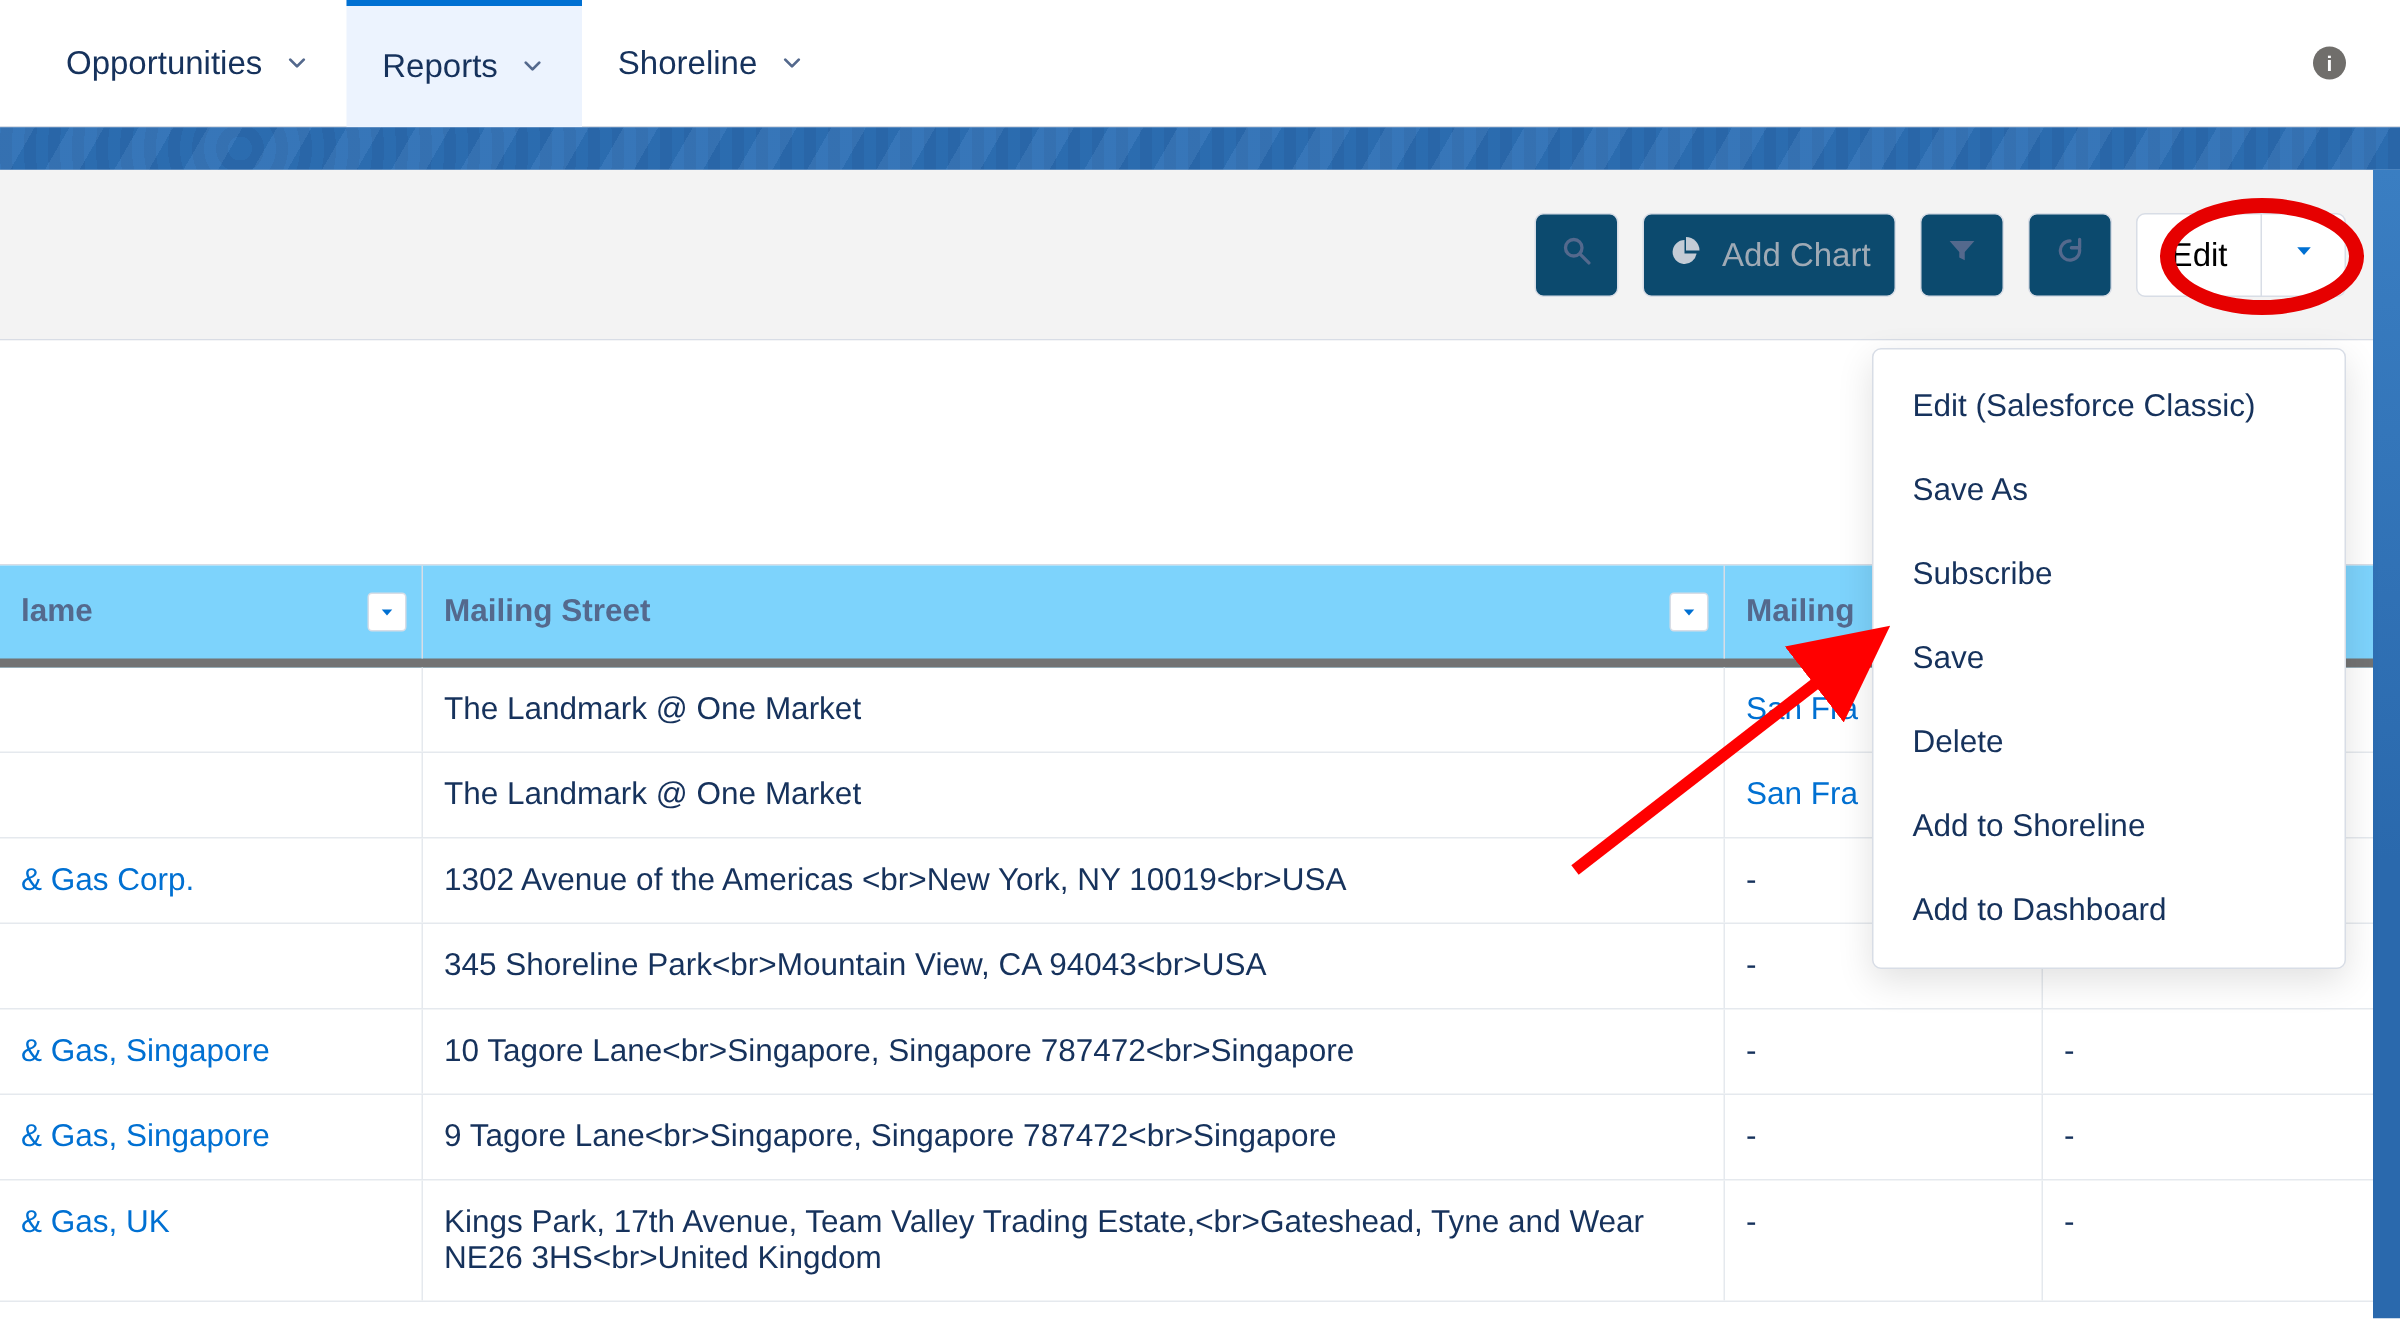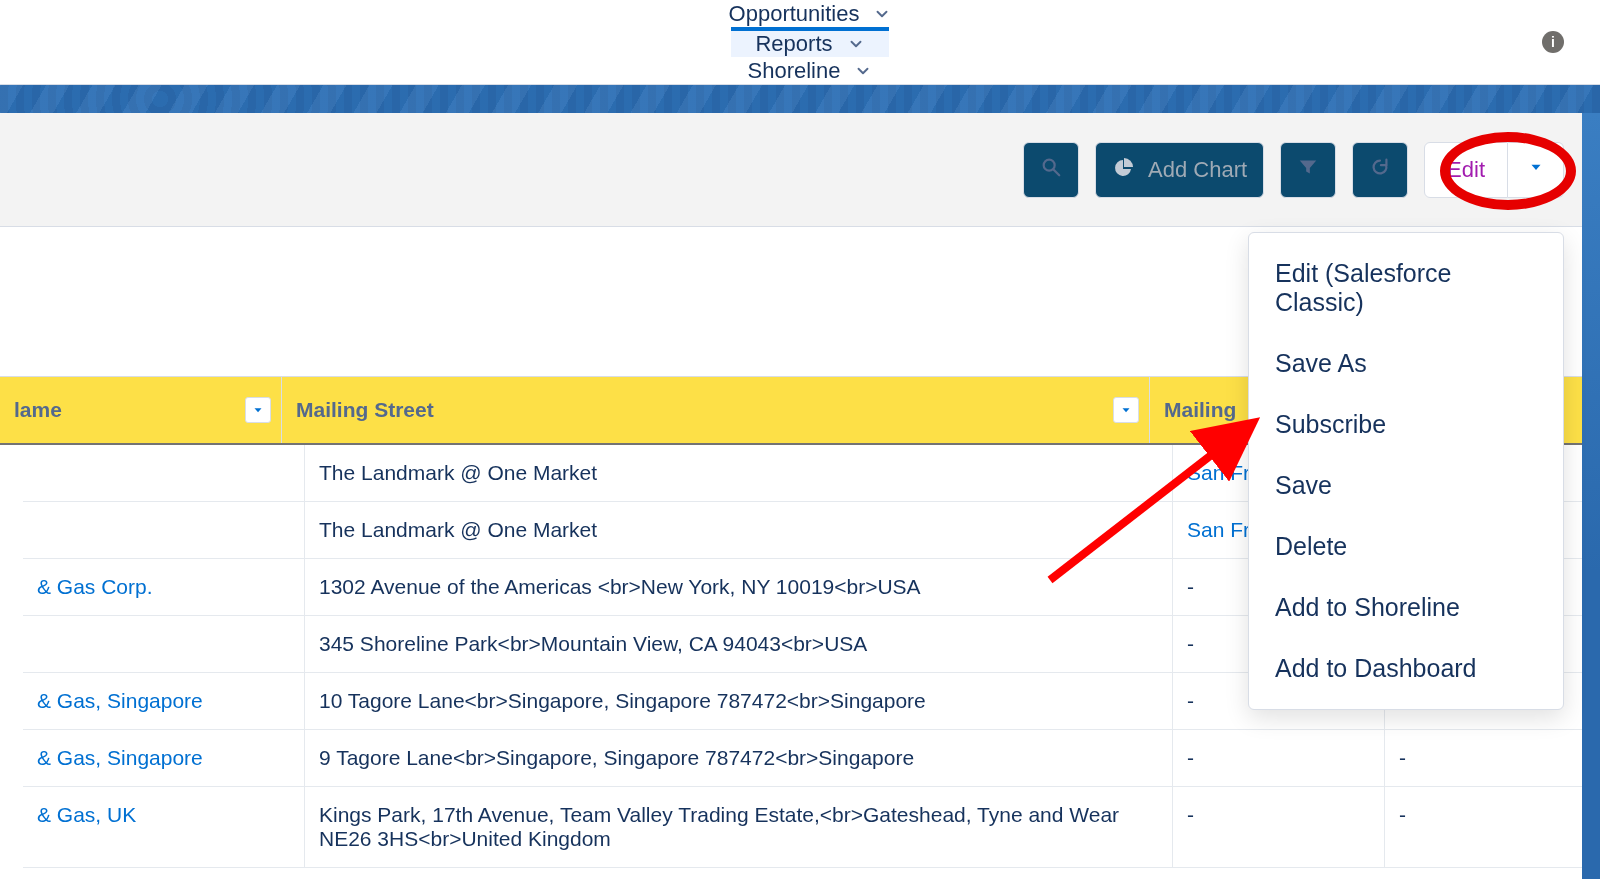--- a/index.html
+++ b/index.html
@@ -15,21 +15,20 @@
     }
 
     
     .top-nav {
       display: flex;
       align-items: center;
       height: 85px;
       border-bottom: 1px solid #d8dde6;
       padding-left: 20px;
       position: relative;
-      flex-direction: column;
     }
     .nav-item {
       display: flex;
       align-items: center;
       height: 85px;
       padding: 0 24px;
       color: #16325c;
       cursor: pointer;
       font-size: 22px;
     }
@@ -110,21 +109,21 @@
     .add-chart .chart-ico { display:inline-block; }
     .edit-group {
       display: inline-flex;
       height: 56px;
     }
     .edit-group .edit-btn {
       border: 1px solid #d8dde6;
       background: #fff;
       border-radius: 6px 0 0 6px;
       padding: 0 22px;
-      color: #a21caf;
+      color: #000000;
       font-size: 22px;
       display: inline-flex; align-items: center;
       cursor: pointer;
     }
     .edit-group .caret-btn {
       width: 56px;
       border: 1px solid #d8dde6;
       border-left: none;
       border-radius: 0 6px 6px 0;
       display: inline-flex; align-items:center; justify-content:center;
@@ -133,43 +132,42 @@
     .edit-group .caret-btn svg path { fill:#0070d2; }
 
     
     .spacer { height: 150px; background:#ffffff; border-bottom:1px solid #d8dde6;}
 
     
     .tbl-header {
       display: grid;
       grid-template-columns: 282px 868px 212px 1fr;
       height: 68px;
-      background: #fde047;
-      border-bottom: 2px solid #737373;
+      background: #7dd3fc;
+      border-bottom: 6px solid #737373;
     }
     .th {
       display:flex; align-items:center; padding: 0 14px;
       border-right: 1px solid #d8dde6;
       font-weight:700; color:#54698d; font-size:21px;
       position:relative;
     }
     .th:last-child { border-right:none; }
     .th .sort-drop {
       position:absolute; right:10px; top:50%; transform:translateY(-50%);
       width:26px; height:26px; border:1px solid #d8dde6; background:#fff;
       display:flex; align-items:center; justify-content:center; border-radius:3px;
     }
 
     
     .tbl-body {}
     .tr {
       display:grid;
       grid-template-columns: 282px 868px 212px 1fr;
       border-bottom:1px solid #e5e9ee;
-      margin-left:23px;
     }
     .td {
       padding: 16px 14px;
       border-right:1px solid #e5e9ee;
       font-size:21px;
       color:#16325c;
     }
     .td:last-child { border-right:none; }
     .td .link { color:#0070d2; }
 
@@ -181,21 +179,21 @@
       width: 316px;
       background:#ffffff;
       border:1px solid #d8dde6;
       border-radius:6px;
       box-shadow: 0 8px 24px rgba(0,0,0,0.12);
       padding:10px 0;
       z-index:30;
     }
     .menu-item {
       padding: 16px 26px;
-      font-size:25px;
+      font-size:21px;
       color:#16325c;
       cursor:pointer;
     }
 
     
     .red-oval {
       position:absolute;
       top: 132px;
       left: 1440px;
       width: 136px; height: 78px;

